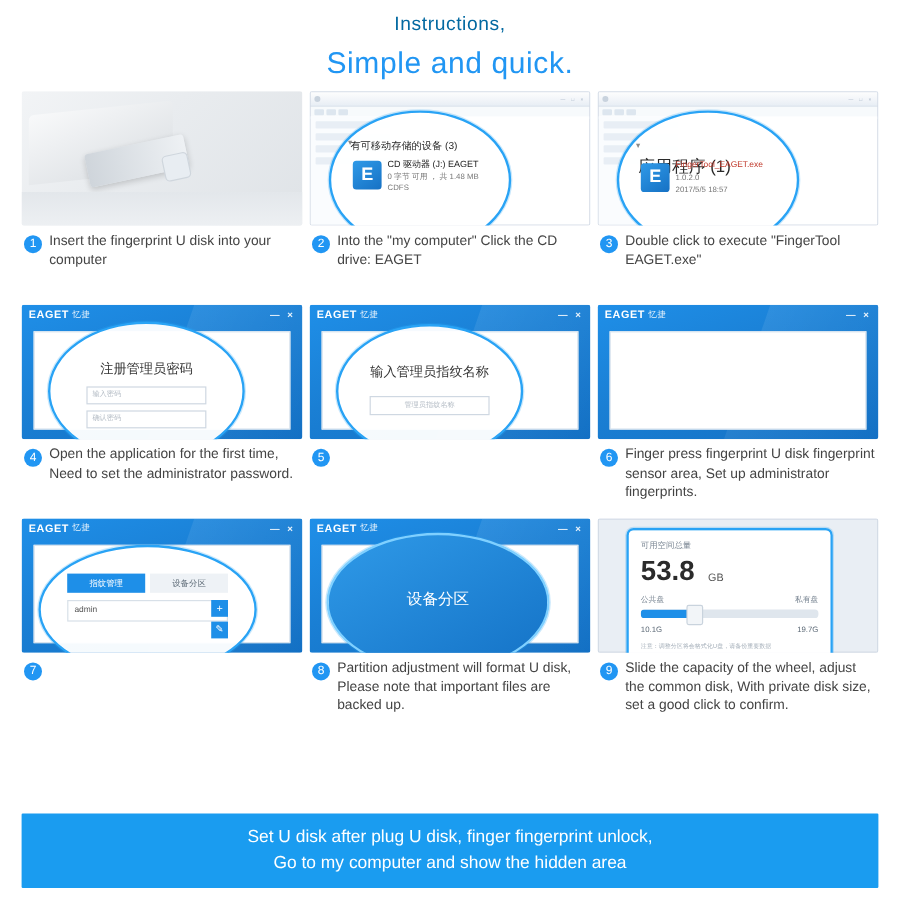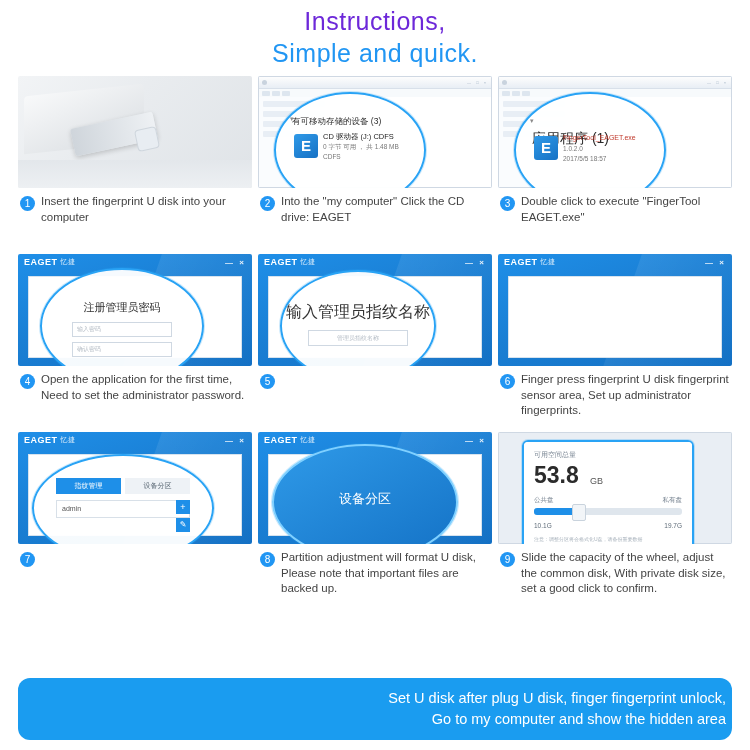--- a/index.html
+++ b/index.html
@@ -10,22 +10,22 @@
     color:#3b3b3b;
     overflow:hidden;
     position:relative;
   }
   
   .header{
     text-align:center;
     padding-top:6px;
   }
   .header .line1{
-    font-size:25px;
-    color:#6d28d9;
+    font-size:16px;
+    color:#0369a1;
     letter-spacing:.5px;
     line-height:30px;
   }
   .header .line2{
     font-size:25px;
     color:#2196f3;
     letter-spacing:.5px;
     line-height:34px;
   }
   
@@ -128,24 +128,24 @@
   }
   .fp span.red{border-color:#e8443a;}
   
   .cap-box{position:absolute;inset:0;background:#fff;}
   .bar{height:7px;border-radius:3px;background:#dfe6ed;overflow:hidden;}
   .bar > i{display:block;height:100%;background:#1e8fe8;}
   
   .footer{
     position:absolute;left:18px;right:18px;bottom:10px;
     background:#1a9cf0;
-    color:#fff;text-align:right;
+    color:#fff;text-align:center;
     padding:10px 6px;
     font-size:14.5px;line-height:21px;
-    border-radius:12px;
+    border-radius:1px;
     margin-top:39px;
   }
   .usb-photo{
     position:absolute;inset:0;
     background:linear-gradient(135deg,#f2f4f6 0%,#e9ecef 40%,#dfe3e7 100%);
   }
 </style>
 </head>
 <body>
 
@@ -189,21 +189,21 @@
             <div class="row"></div>
             <div class="row"></div>
             <div class="row"></div>
           </div>
         </div>
       </div>
       <div class="circle" style="left:16px;top:16px;width:148px;height:112px;border-radius:50%;">
         <div style="position:absolute;left:16px;top:22px;font-size:8.5px;color:#2a2a2a;">有可移动存储的设备 (3)</div>
         <div style="position:absolute;left:14px;top:21px;color:#8a8a8a;font-size:7px;">▾</div>
         <div style="position:absolute;left:18px;top:40px;width:24px;height:24px;border-radius:3px;background:linear-gradient(145deg,#2f9ae8,#1671c4);color:#fff;font-size:15px;font-weight:bold;text-align:center;line-height:24px;">E</div>
-        <div style="position:absolute;left:47px;top:38px;font-size:7.5px;color:#222;">CD 驱动器 (J:) CDFS</div>
+        <div style="position:absolute;left:47px;top:38px;font-size:7.5px;color:#222;">CD 驱动器 (J:) EAGET</div>
         <div style="position:absolute;left:47px;top:49px;font-size:6.5px;color:#777;">0 字节 可用 ， 共 1.48 MB</div>
         <div style="position:absolute;left:47px;top:59px;font-size:6.5px;color:#777;">CDFS</div>
       </div>
     </div>
     <div class="caption">
       <div class="num">2</div>
       <div class="ctext">Into the "my computer" Click the CD drive: EAGET</div>
     </div>
   </div>
 
@@ -276,21 +276,21 @@
       <div class="eaget">
         <div class="eaget-poly"></div>
         <div class="eaget-top">
           <span>EAGET</span>
           <span class="sm">忆捷</span>
           <span class="ctrl">— ×</span>
         </div>
         <div class="eaget-white"></div>
       </div>
       <div class="circle" style="left:22px;top:16px;width:152px;height:108px;">
-        <div style="position:absolute;left:0;right:0;top:30px;text-align:center;font-size:16px;color:#333;">输入管理员指纹名称</div>
+        <div style="position:absolute;left:0;right:0;top:30px;text-align:center;font-size:11px;color:#333;">输入管理员指纹名称</div>
         <div style="position:absolute;left:26px;right:26px;top:58px;height:14px;border:1px solid #cfd8e2;background:#fff;">
           <span style="font-size:6px;color:#b4bcc5;line-height:14px;text-align:center;display:block;">管理员指纹名称</span>
         </div>
       </div>
     </div>
     <div class="caption">
       <div class="num">5</div>
     </div>
   </div>
 

